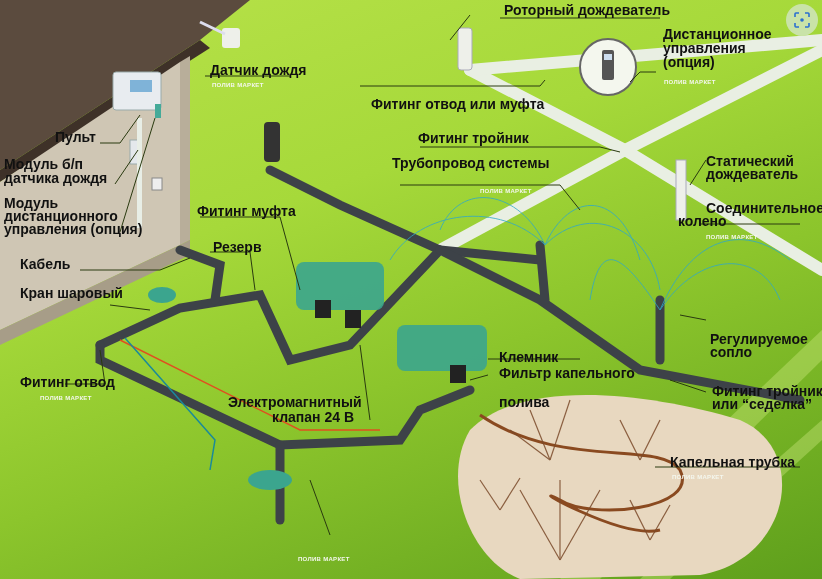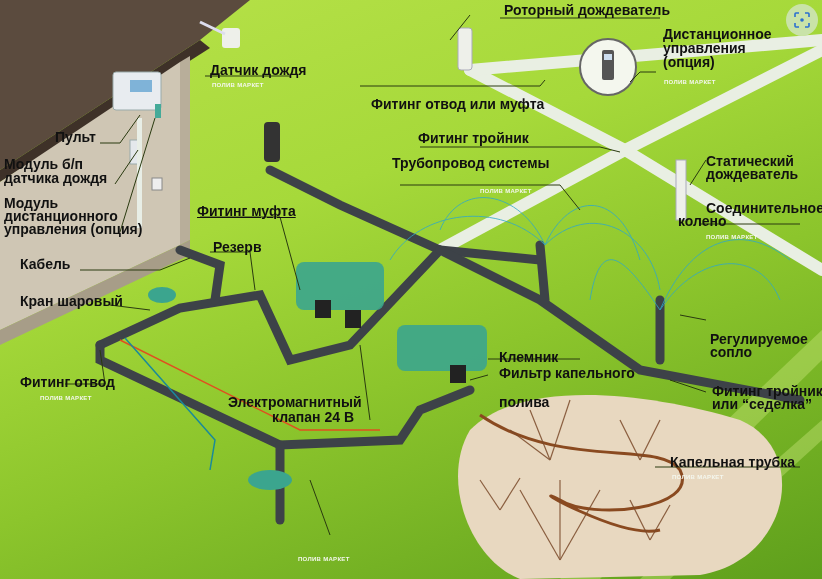--- a/index.html
+++ b/index.html
@@ -144,27 +144,27 @@
     </g>
   </svg>
 
   <div class="lbl" style="left:55px;top:131px;">Пульт</div>
   <div class="lbl" style="left:4px;top:158px;">Модуль б/п</div>
   <div class="lbl" style="left:4px;top:172px;">датчика дождя</div>
   <div class="lbl" style="left:4px;top:197px;">Модуль</div>
   <div class="lbl" style="left:4px;top:210px;">дистанционного</div>
   <div class="lbl" style="left:4px;top:223px;">управления (опция)</div>
   <div class="lbl" style="left:20px;top:258px;">Кабель</div>
-  <div class="lbl" style="left:20px;top:295px;">Кран шаровый</div>
+  <div class="lbl" style="left:20px;top:287px;">Кран шаровый</div>
   <div class="lbl" style="left:20px;top:376px;">Фитинг отвод</div>
   <div class="wm" style="left:40px;top:395px;">ПОЛИВ МАРКЕТ</div>
 
   <div class="lbl" style="left:210px;top:64px;">Датчик дождя</div>
   <div class="wm" style="left:212px;top:82px;">ПОЛИВ МАРКЕТ</div>
-  <div class="lbl" style="left:197px;top:205px;text-decoration:underline;">Фитинг муфта</div>
+  <div class="lbl" style="left:197px;top:205px;">Фитинг муфта</div>
   <div class="lbl" style="left:213px;top:241px;">Резерв</div>
   <div class="lbl" style="left:228px;top:396px;">Электромагнитный</div>
   <div class="lbl" style="left:272px;top:411px;">клапан 24 В</div>
   <div class="lbl" style="left:295px;top:538px;margin-top:48px;">Клапанный бокс</div>
   <div class="wm" style="left:298px;top:556px;">ПОЛИВ МАРКЕТ</div>
 
   <div class="lbl" style="left:504px;top:4px;">Роторный дождеватель</div>
   <div class="lbl" style="left:371px;top:98px;">Фитинг отвод или муфта</div>
   <div class="lbl" style="left:663px;top:28px;">Дистанционное</div>
   <div class="lbl" style="left:663px;top:42px;">управления</div>

